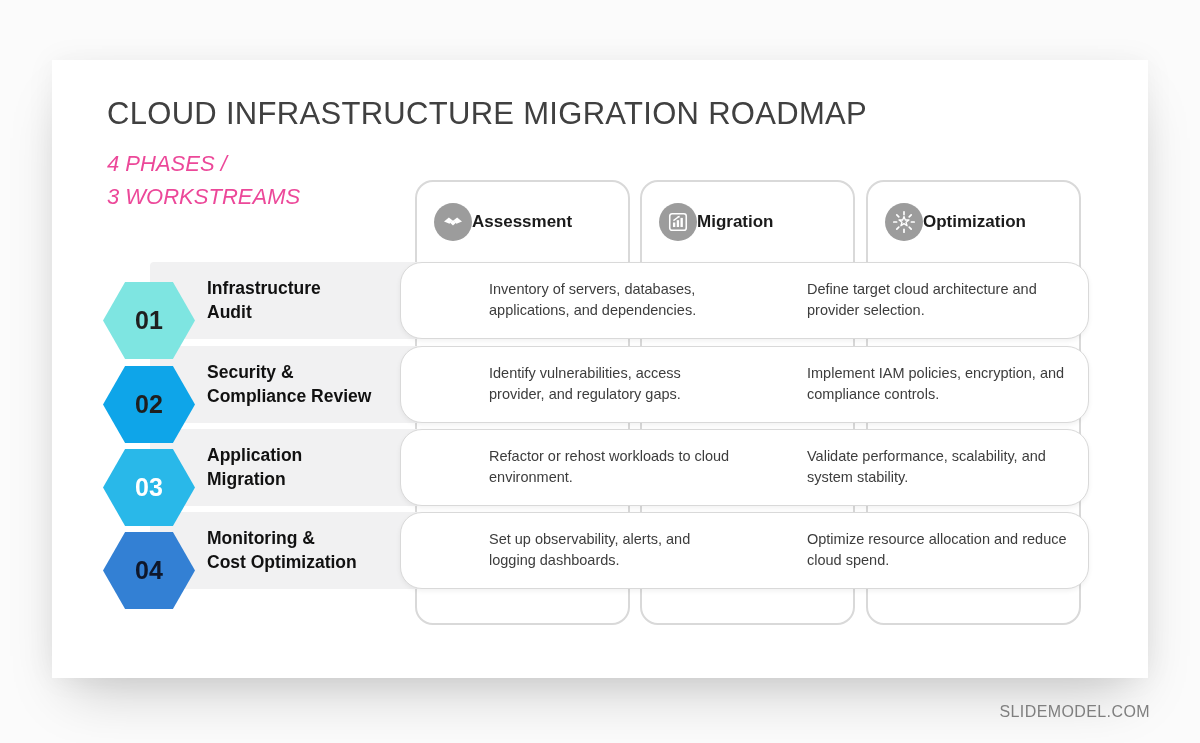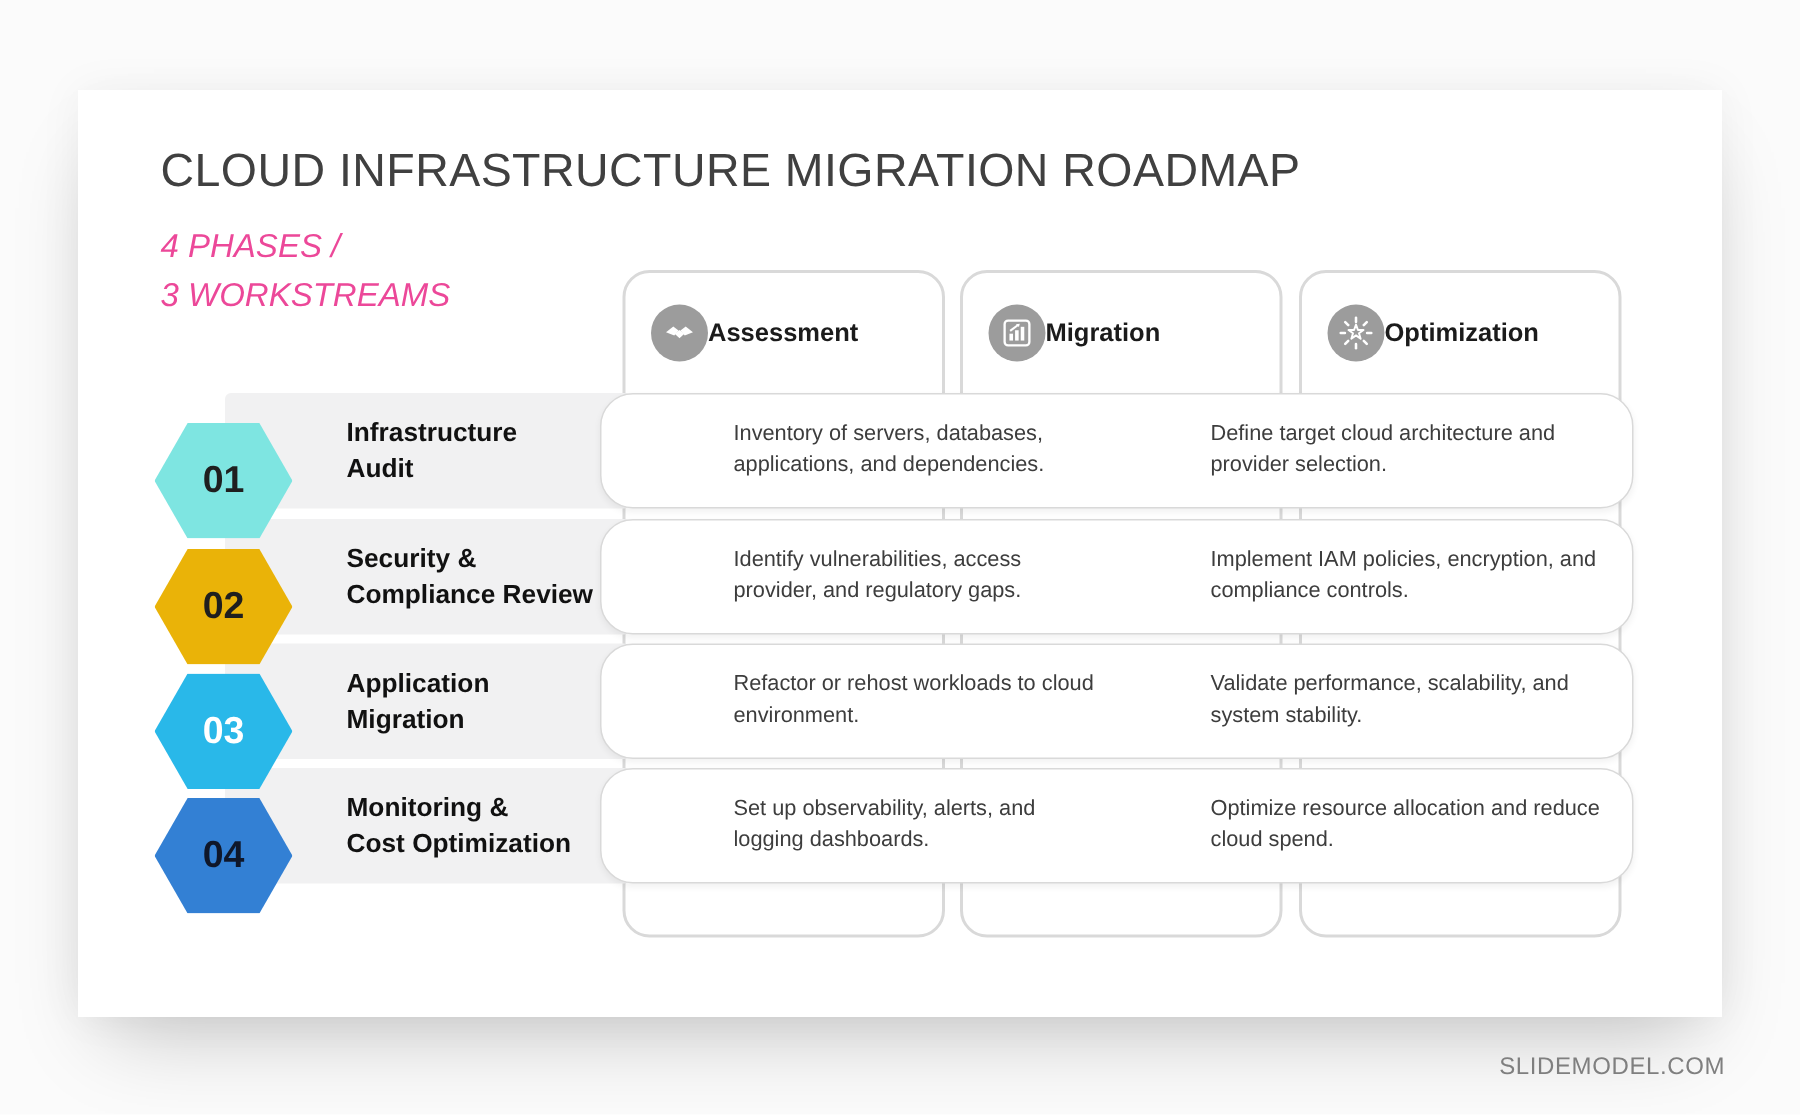--- a/index.html
+++ b/index.html
@@ -40,21 +40,21 @@
   .r0{top:202px}.r1{top:286px}.r2{top:369px}.r3{top:452px}
   .hex{
     position:absolute;left:51px;width:92px;height:77px;z-index:3;
     clip-path:polygon(24% 0,76% 0,100% 50%,76% 100%,24% 100%,0 50%);
     display:flex;align-items:center;justify-content:center;
     font-size:25px;font-weight:700;margin-top:20px;
   }
   .phase-label{
     position:absolute;left:155px;width:215px;height:77px;z-index:1;
     display:flex;flex-direction:column;justify-content:center;
-    font-size:17.5px;font-weight:700;color:#111;line-height:1.32;margin-left:24px;
+    font-size:17.5px;font-weight:700;color:#111;line-height:1.32;
   }
   
   .row-card{
     position:absolute;left:348px;width:689px;height:77px;z-index:2;
     background:#ffffff;border:1.5px solid #d9d9d9;border-radius:22px;box-sizing:border-box;
     box-shadow:0 2px 5px rgba(0,0,0,.06);
   }
   .cell{
     position:absolute;top:50%;transform:translateY(-50%);
     font-size:14.5px;color:#3d3d3d;line-height:1.5;
@@ -144,21 +144,21 @@
 
   <div class="strip r1"></div>
   <div class="row-card r1">
     <div class="cell cell-a">Identify vulnerabilities, access provider, and regulatory gaps.</div>
     <div class="cell cell-b">Implement IAM policies, encryption, and compliance controls.</div>
   </div>
   <div class="phase-label r1">
     <span>Security &amp;</span>
     <span>Compliance Review</span>
   </div>
-  <div class="hex r1" style="background: #eab308; color: rgb(31, 31, 31); align-items: center;">
+  <div class="hex r1" style="background: #0ea5e9; color: rgb(31, 31, 31); align-items: center;">
     <span>02</span>
   </div>
 
   <div class="strip r2"></div>
   <div class="row-card r2">
     <div class="cell cell-a">Refactor or rehost workloads to cloud environment.</div>
     <div class="cell cell-b">Validate performance, scalability, and system stability.</div>
   </div>
   <div class="phase-label r2">
     <span>Application</span>

